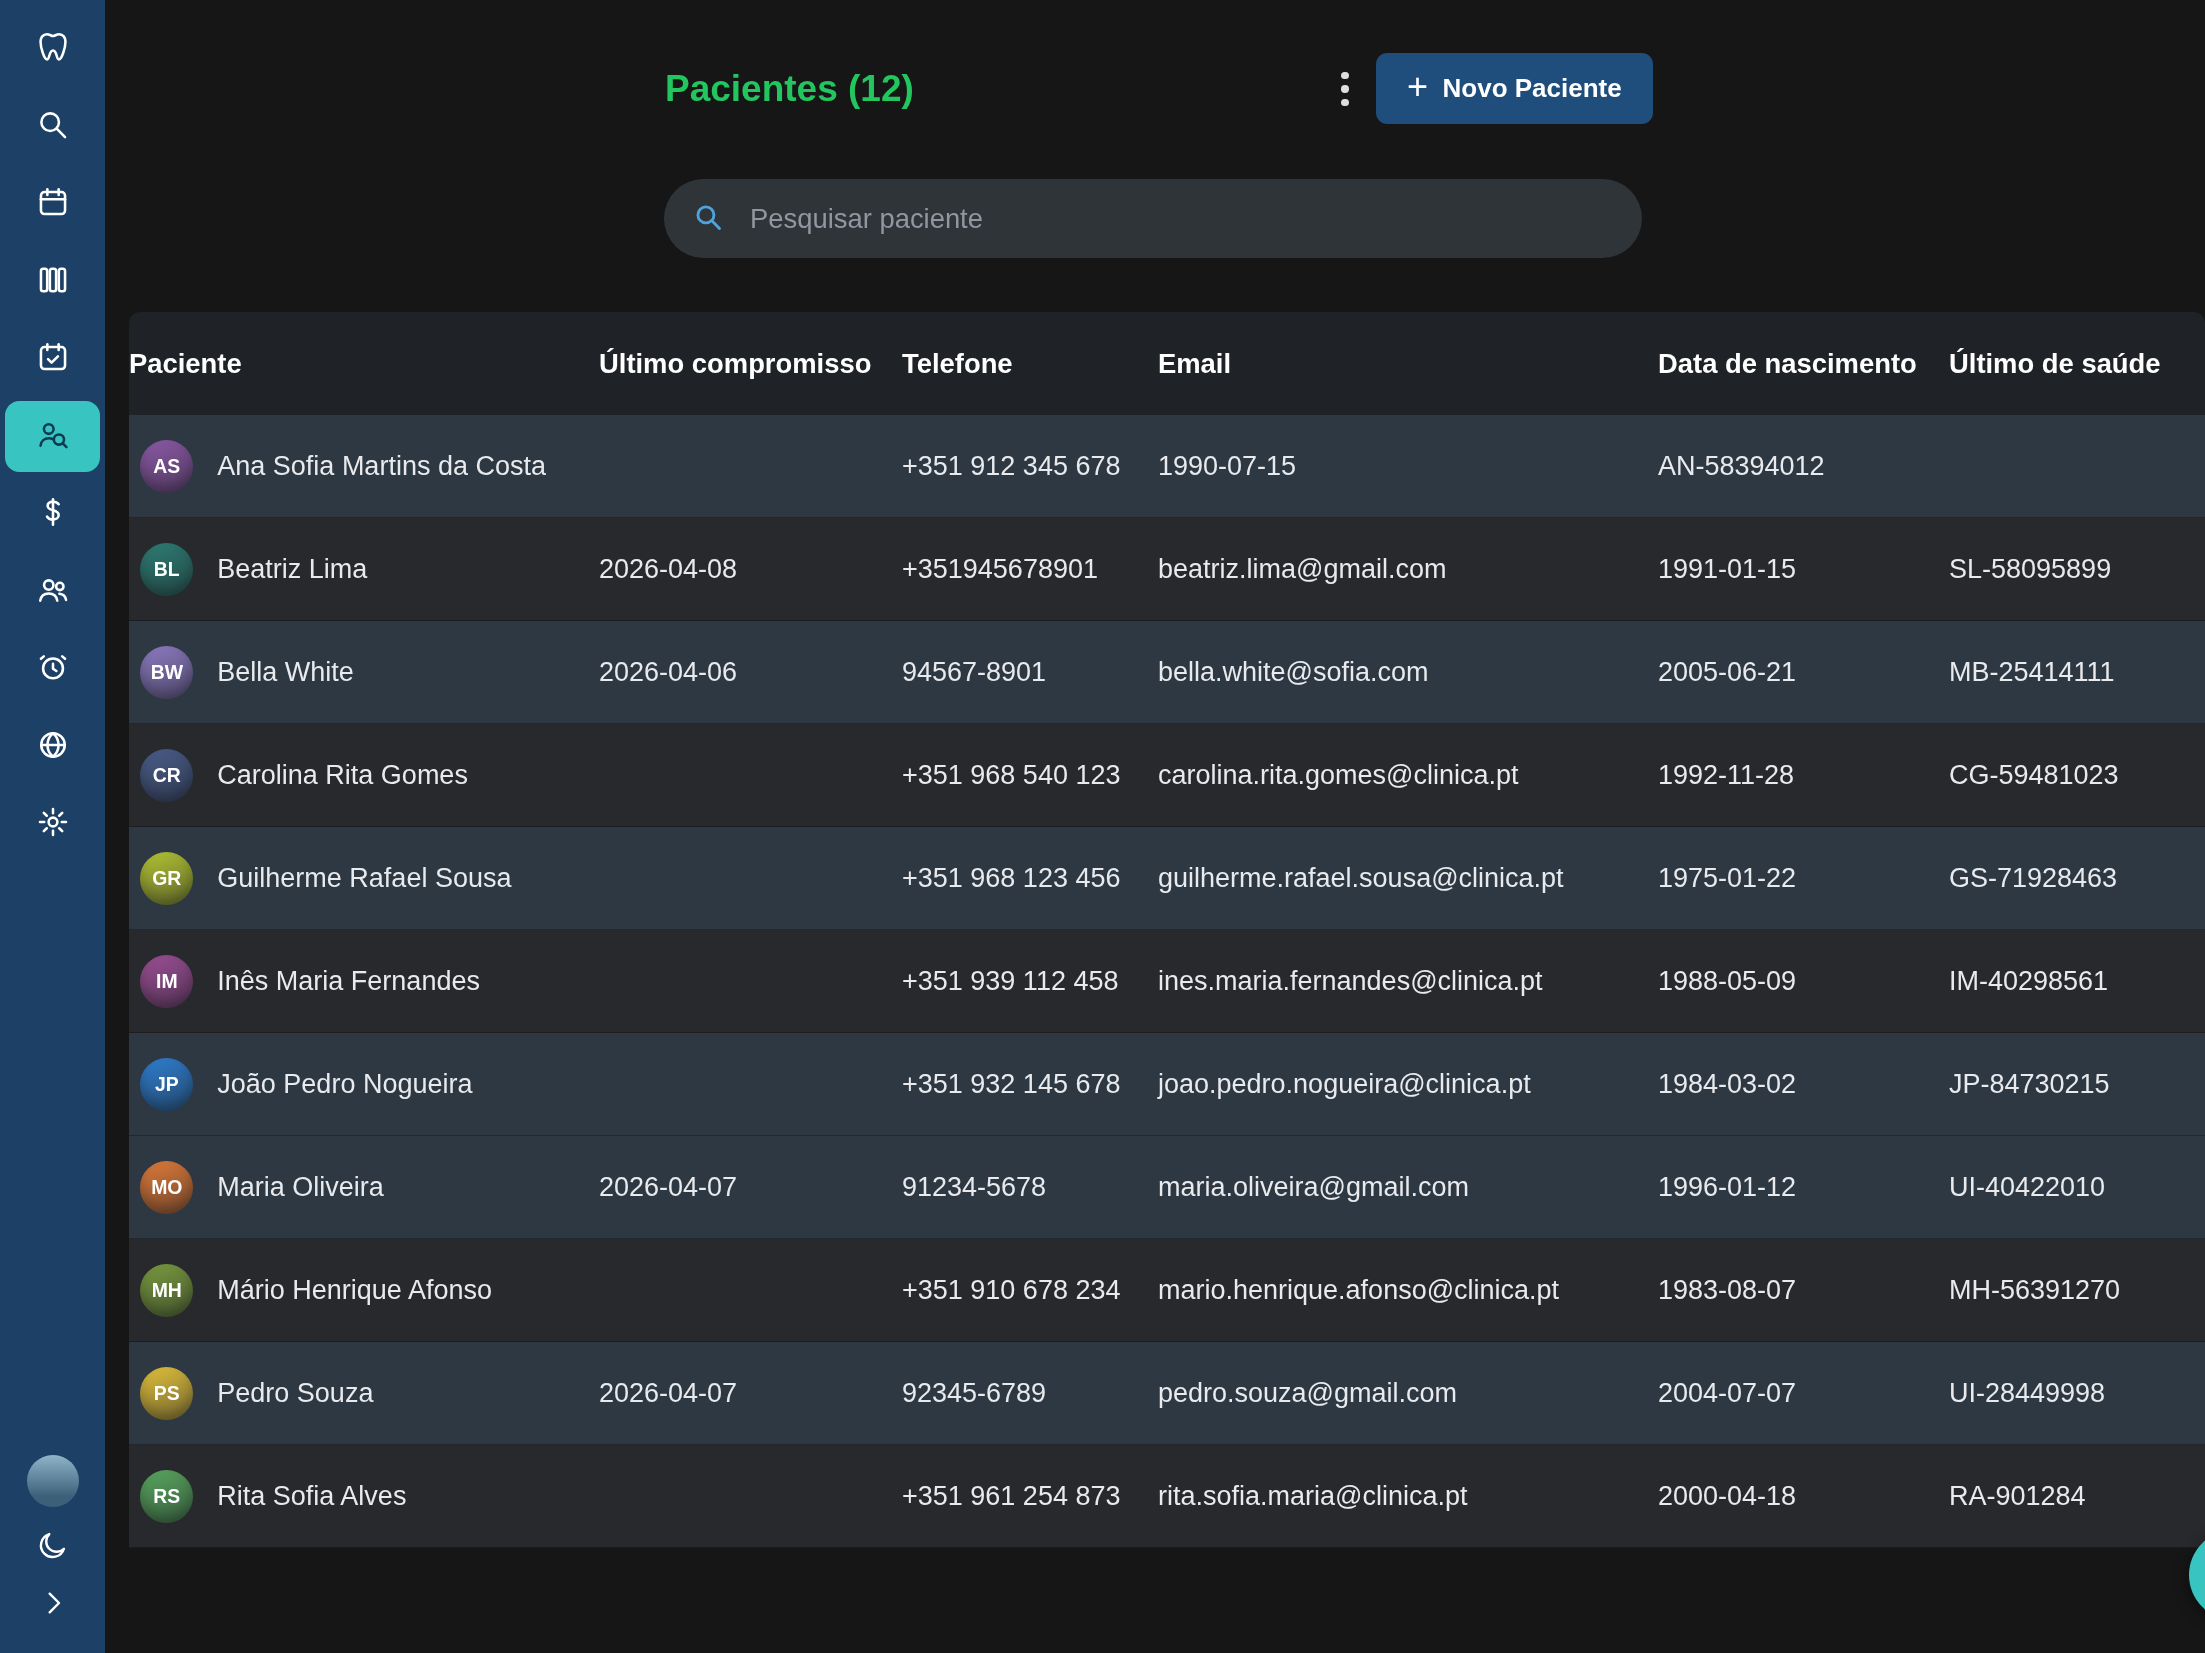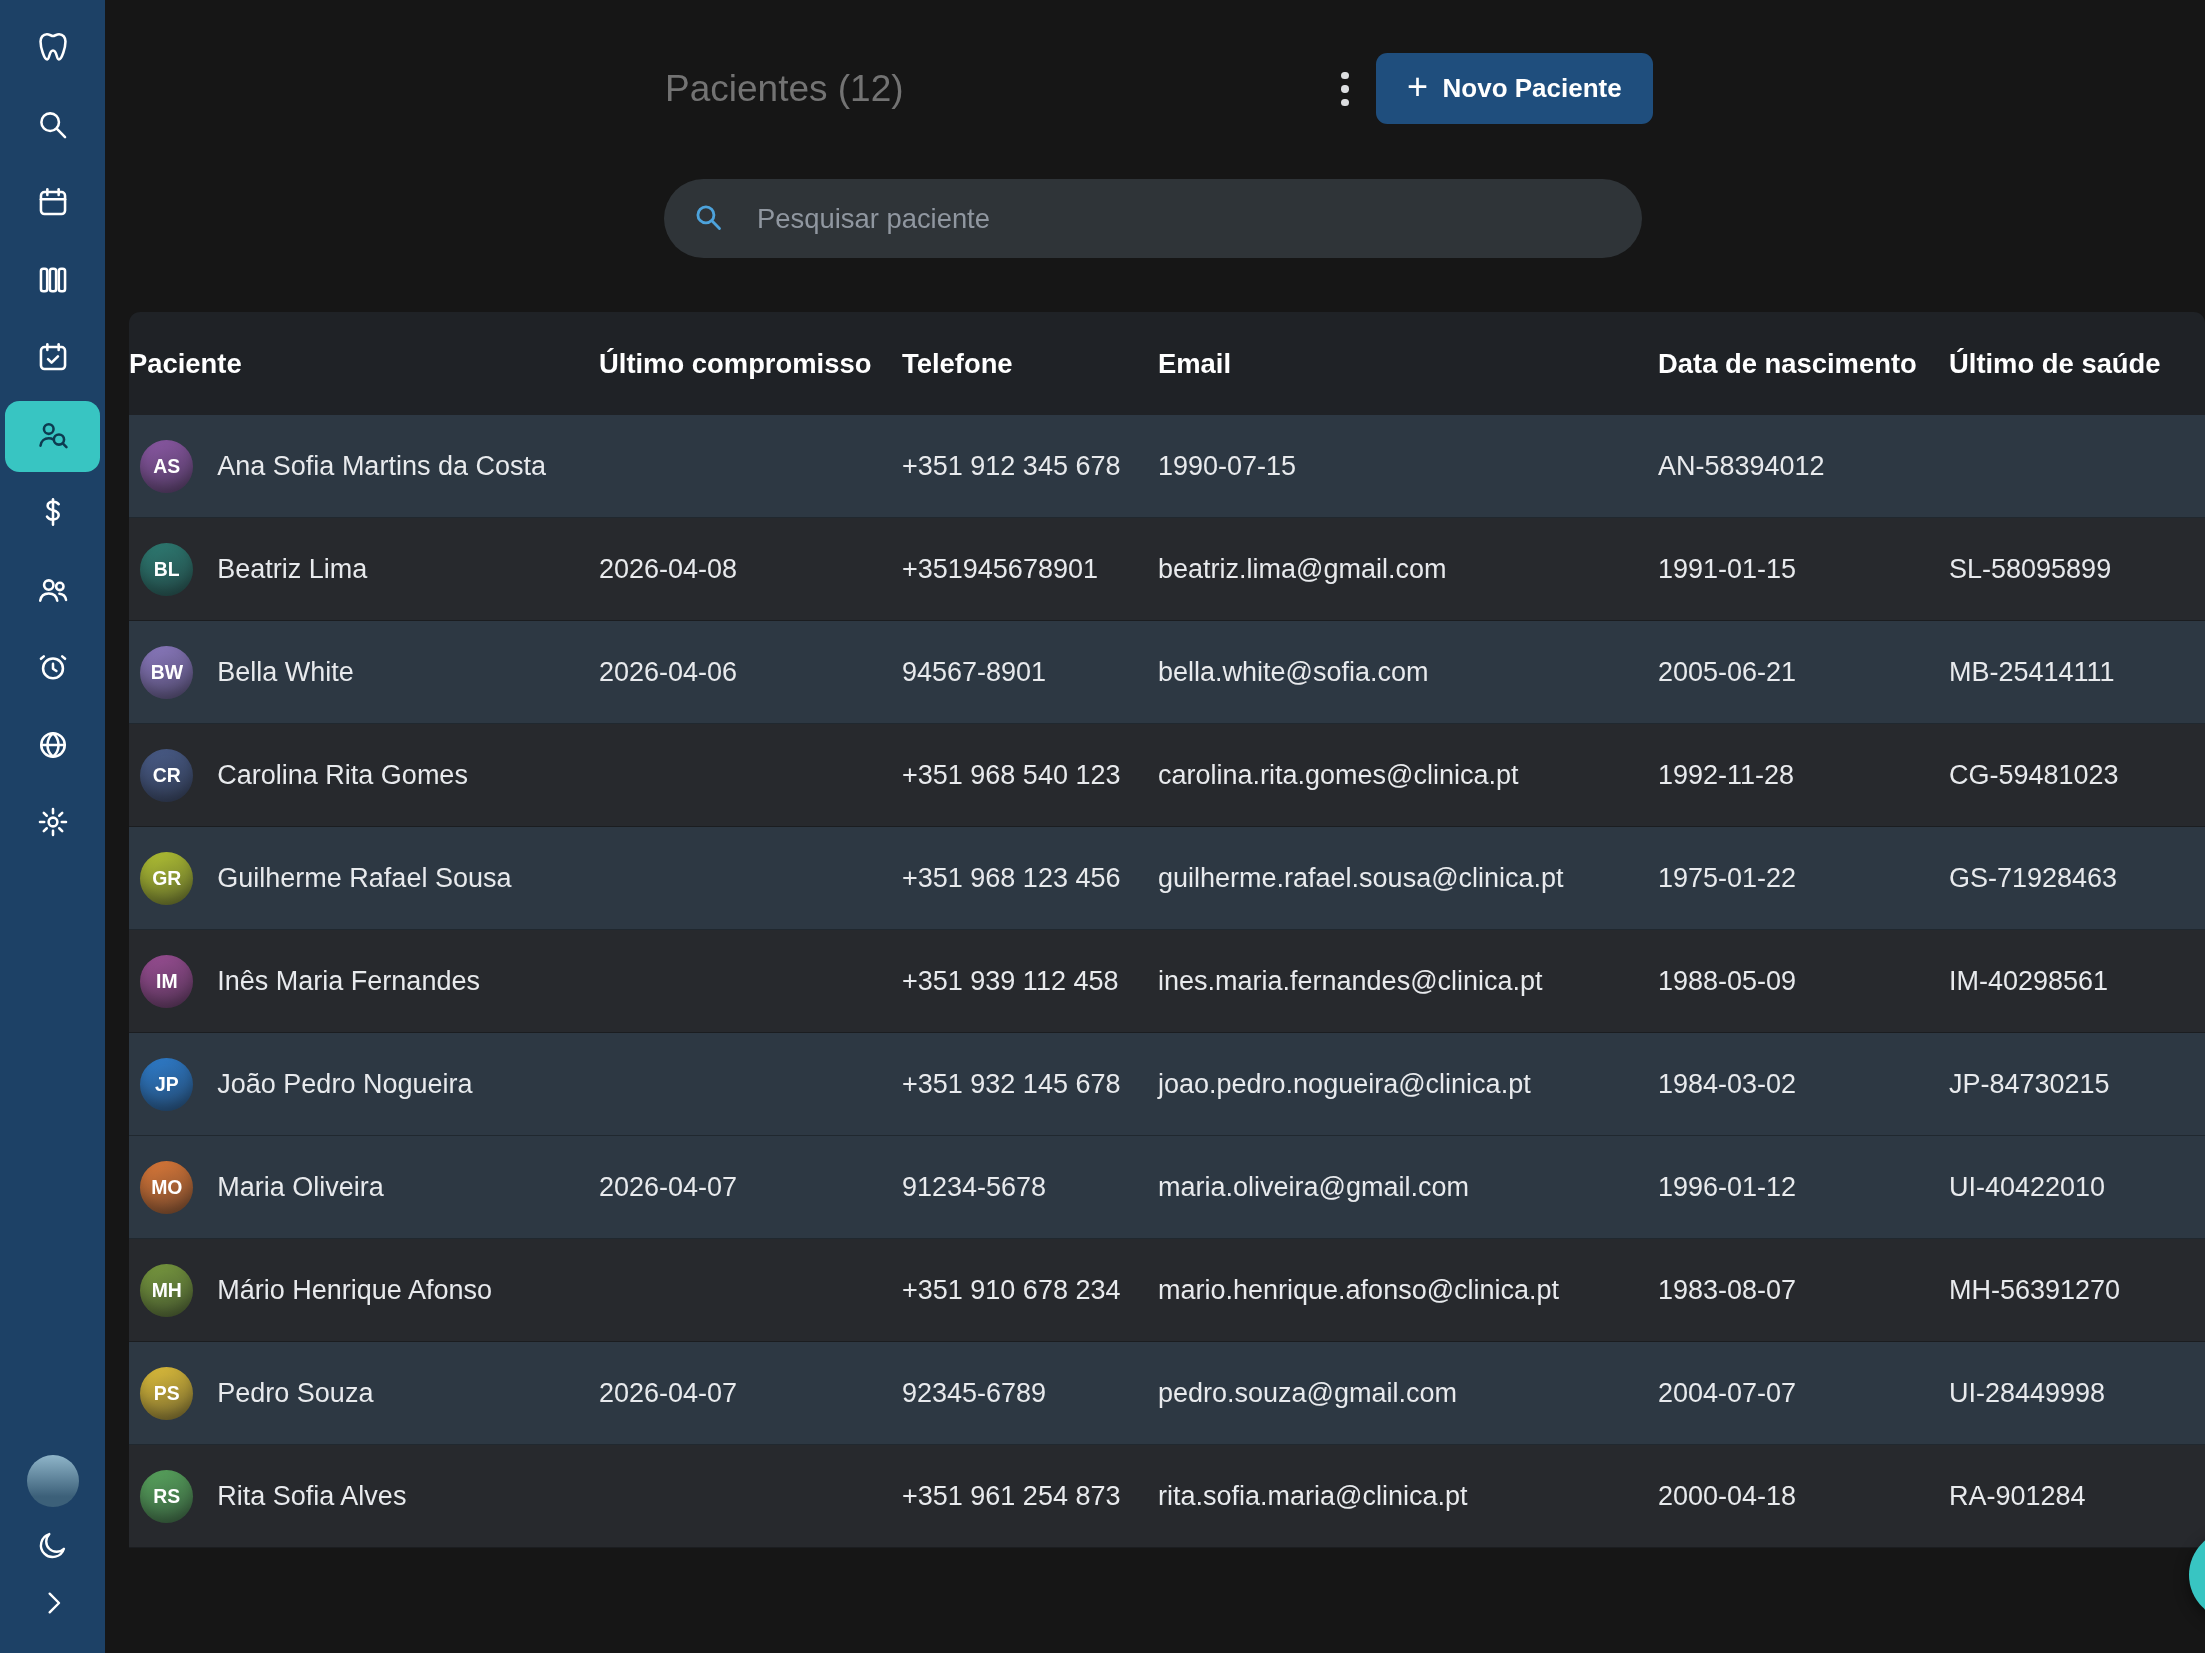--- a/index.html
+++ b/index.html
@@ -22,32 +22,32 @@
   .nav-item.active svg{stroke:#0d3b50}
   .sidebar-footer{position:absolute;bottom:31px;left:0;width:100%;
     display:flex;flex-direction:column;align-items:center;gap:22.6px}
   .user-avatar{width:52px;height:52px;border-radius:50%;
     background:linear-gradient(180deg,#8fb5c9 0%,#3c6079 80%);cursor:pointer}
   .sidebar-footer svg{width:32px;height:32px;stroke:#fff;fill:none;
     stroke-width:1.8;stroke-linecap:round;stroke-linejoin:round;cursor:pointer}
 
   
   .main{flex:1;position:relative}
-  .page-title{position:absolute;left:560px;top:68px;font-size:37px;font-weight:400;color:#737373}
+  .page-title{position:absolute;left:560px;top:68px;font-size:37px;font-weight:700;color:#22c55e}
   .kebab{position:absolute;left:1224px;top:63px;width:32px;height:52px;
     display:flex;flex-direction:column;align-items:center;justify-content:center;gap:6.5px;cursor:pointer}
   .kebab i{width:7.3px;height:7.3px;border-radius:50%;background:#dcdee0}
   .new-patient-btn{position:absolute;left:1271px;top:53px;height:71px;padding:0 31px;
     background:var(--btn);border:none;border-radius:11.3px;color:#fff;
     display:flex;align-items:center;gap:14.5px;font-size:26px;font-weight:600;
     font-family:"Liberation Sans",sans-serif;cursor:pointer}
   .new-patient-btn .plus{font-size:36px;font-weight:400;line-height:1;margin-top:-3.2px}
   .search-pill{position:absolute;left:559px;top:179px;width:978px;height:79px;
     background:#2f3438;border-radius:40px;display:flex;align-items:center;
-    padding:0 29px;gap:33px}
+    padding:0 29px;gap:26px}
   .search-pill svg{width:31px;height:31px;stroke:#4da3dc;fill:none;
     stroke-width:2.2;stroke-linecap:round}
   .search-pill input{flex:1;background:transparent;border:none;outline:none;
     color:#e8e8e8;font-size:27.4px;font-family:"Liberation Sans",sans-serif}
   .search-pill input::placeholder{color:#9097a0}
 
   
   .table{position:absolute;left:24px;top:312px;right:0}
   .thead,.tr{display:grid;grid-template-columns:470px 303px 256px 500px 291px 1fr;align-items:center}
   .thead{height:103px;background:var(--header-bg);border-radius:11.3px 11.3px 0 0}

